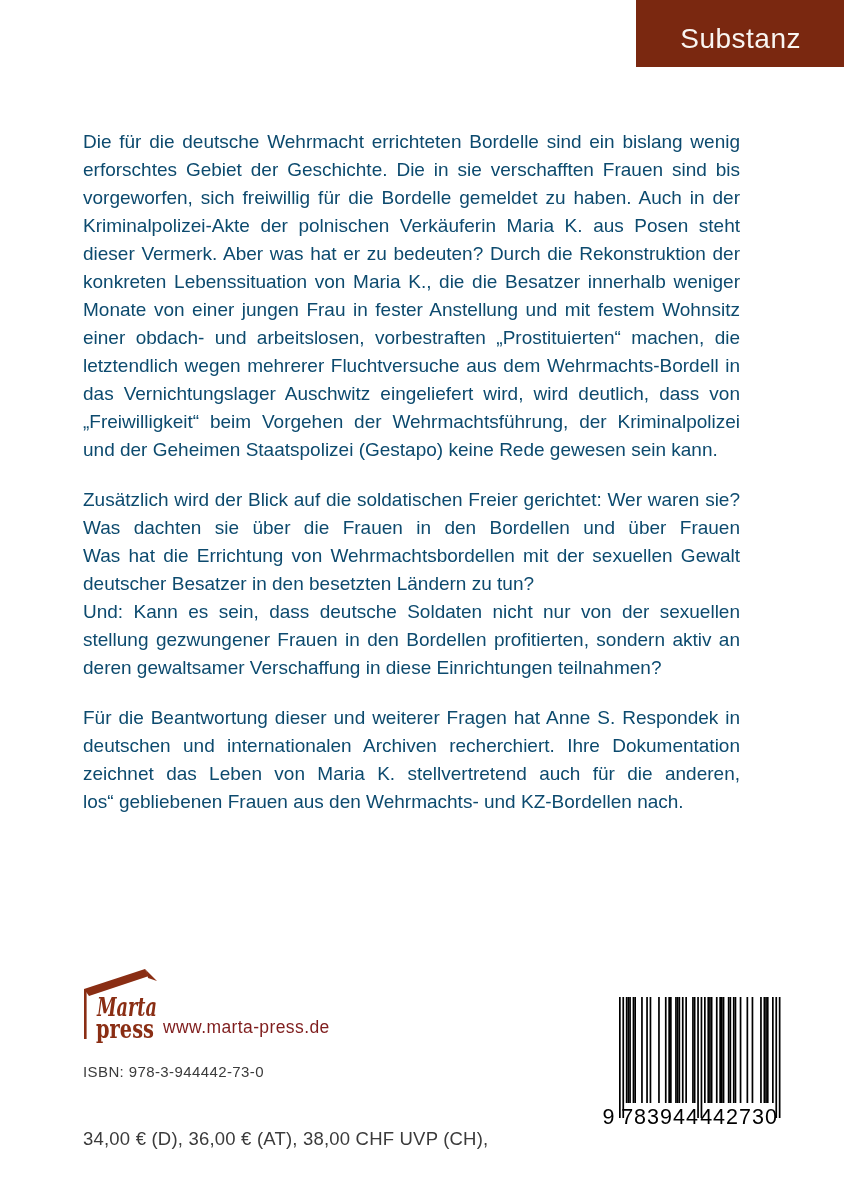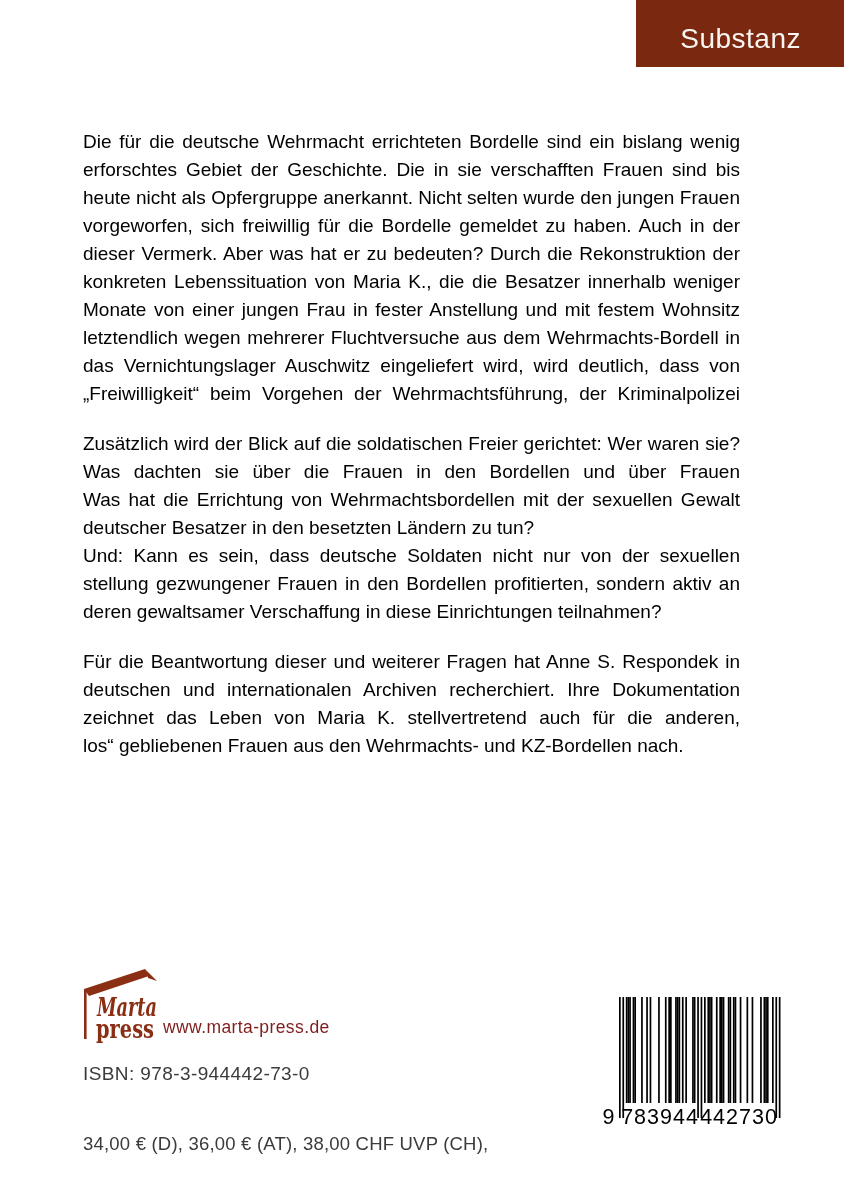--- a/index.html
+++ b/index.html
@@ -38,21 +38,21 @@
     font-size: 28px;
     letter-spacing: 0.5px;
   }
 
   
   .body-text {
     position: absolute;
     left: 83px;
     top: 128px;
     width: 657px;
-    color: #000000;
+    color: #0c4a6e;
     font-size: 19px;
   }
   .paragraph { margin: 0 0 22px 0; }
   .line {
     height: 28px;
     line-height: 28px;
     text-align: justify;
     text-align-last: justify;
     white-space: normal;
     overflow: hidden;
@@ -79,21 +79,21 @@
   }
 
   
   .isbn-block {
     position: absolute;
     left: 83px;
     top: 1063px;
     color: #3b3b3b;
   }
   .isbn-line {
-    font-size: 19px;
+    font-size: 15px;
     letter-spacing: 0.4px;
     margin-bottom: 5px;
   }
   .price-line {
     font-size: 18.5px;
     line-height: 22px;
     letter-spacing: 0.2px;
     margin-top: 48px;
   }
 
@@ -120,28 +120,30 @@
 <div class="page">
 
   <div class="series-banner">
     <span>Substanz</span>
   </div>
 
   <div class="body-text">
       <div class="paragraph">
         <div class="line">Die für die deutsche Wehrmacht errichteten Bordelle sind ein bislang wenig</div>
         <div class="line">erforschtes Gebiet der Geschichte. Die in sie verschafften Frauen sind bis</div>
-        <div class="line">heute nicht als Opfergruppe anerkannt. Nicht selten wurde den jungen Frauen</div>
         <div class="line">vorgeworfen, sich freiwillig für die Bordelle gemeldet zu haben. Auch in der</div>
+        <div class="line">Kriminalpolizei-Akte der polnischen Verkäuferin Maria K. aus Posen steht</div>
         <div class="line">dieser Vermerk. Aber was hat er zu bedeuten? Durch die Rekonstruktion der</div>
         <div class="line">konkreten Lebenssituation von Maria K., die die Besatzer innerhalb weniger</div>
         <div class="line">Monate von einer jungen Frau in fester Anstellung und mit festem Wohnsitz zu</div>
+        <div class="line">einer obdach- und arbeitslosen, vorbestraften „Prostituierten“ machen, die</div>
         <div class="line">letztendlich wegen mehrerer Fluchtversuche aus dem Wehrmachts-Bordell in</div>
         <div class="line">das Vernichtungslager Auschwitz eingeliefert wird, wird deutlich, dass von</div>
         <div class="line">„Freiwilligkeit“ beim Vorgehen der Wehrmachtsführung, der Kriminalpolizei</div>
+        <div class="line left">und der Geheimen Staatspolizei (Gestapo) keine Rede gewesen sein kann.</div>
       </div>
       <div class="paragraph">
         <div class="line">Zusätzlich wird der Blick auf die soldatischen Freier gerichtet: Wer waren sie?</div>
         <div class="line">Was dachten sie über die Frauen in den Bordellen und über Frauen allgemein?</div>
         <div class="line">Was hat die Errichtung von Wehrmachtsbordellen mit der sexuellen Gewalt</div>
         <div class="line left">deutscher Besatzer in den besetzten Ländern zu tun?</div>
         <div class="line">Und: Kann es sein, dass deutsche Soldaten nicht nur von der sexuellen Bereit-</div>
         <div class="line">stellung gezwungener Frauen in den Bordellen profitierten, sondern aktiv an</div>
         <div class="line left">deren gewaltsamer Verschaffung in diese Einrichtungen teilnahmen?</div>
       </div>

